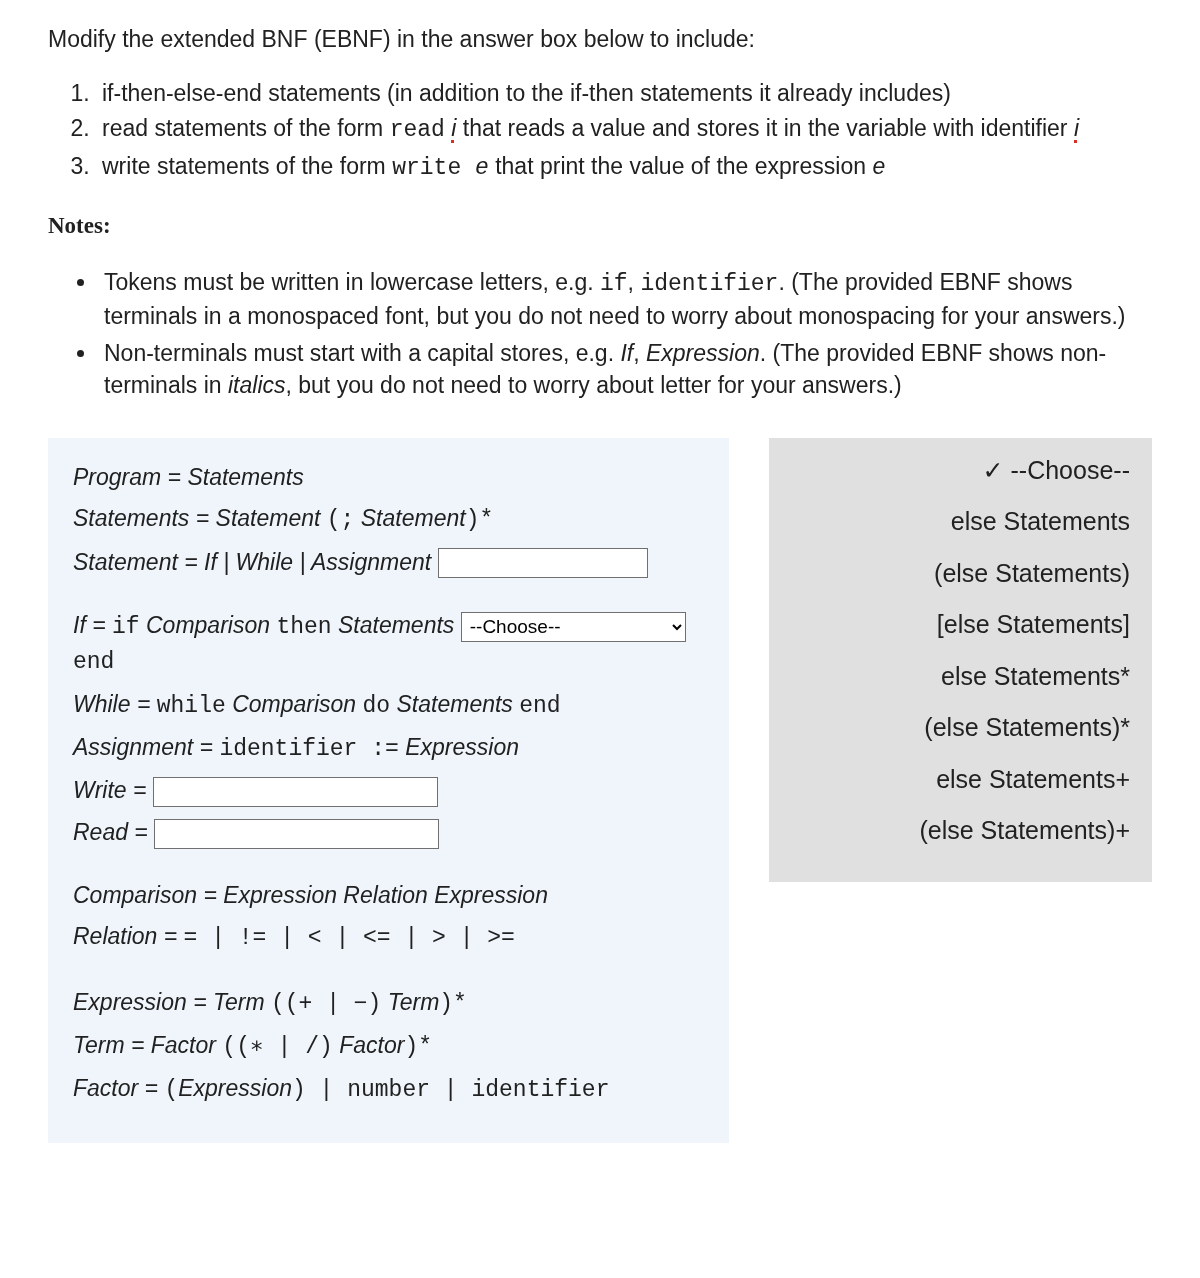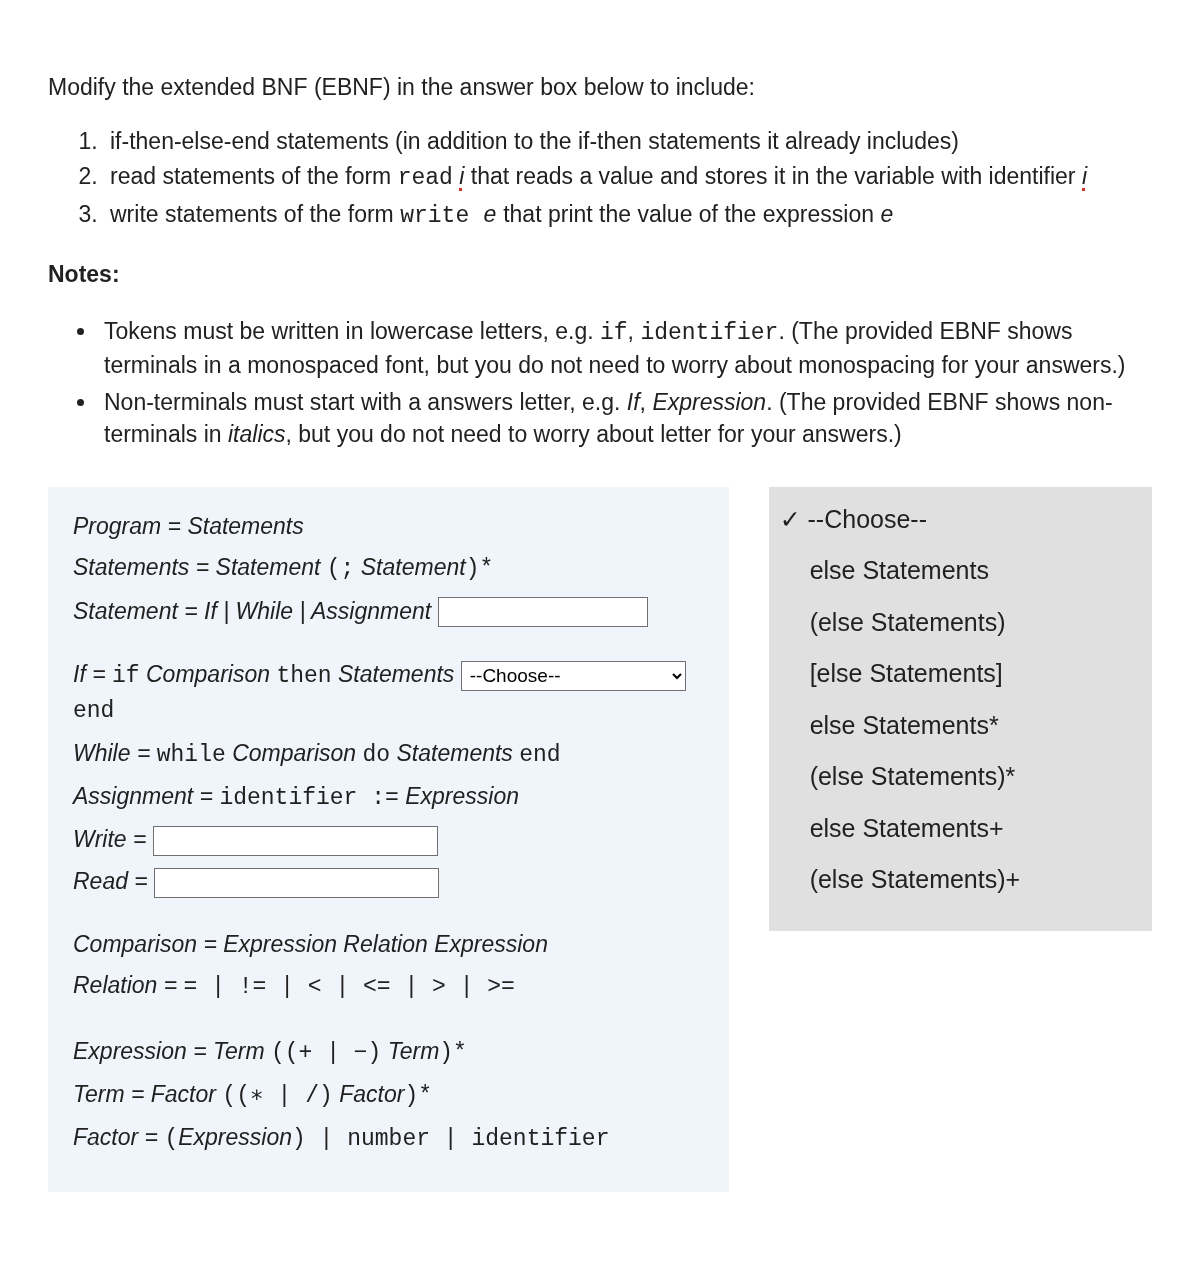--- a/index.html
+++ b/index.html
@@ -8,24 +8,24 @@
     padding: 0;
     font-family: "Segoe UI", Arial, sans-serif;
     font-size: 23px;
     color: #212121;
     background: #fff;
     width: 1200px;
   }
   .page {
     padding: 24px 48px 40px 48px;
   }
-  .intro { margin-bottom: 22px; line-height: 1.38; margin-top: 48px; }
+  .intro { margin-bottom: 22px; line-height: 1.38; }
   ol.num { margin: 0 0 28px 44px; padding: 0; }
-  ol.num li { margin: 0 0 4px 12px; padding-left: 6px; line-height: 1.38; }
-  .notes-h { font-weight: 700; margin: 10px 0 28px 0; }
+  ol.num li { margin: 0 0 4px 4px; padding-left: 6px; line-height: 1.38; }
+  .notes-h { font-weight: 700; margin: 10px 0 28px 0; font-family: Liberation Serif, serif; }
   ul.bul { list-style: disc; margin: 0 0 36px 42px; padding: 0; }
   ul.bul li { margin: 0 0 6px 8px; padding-left: 6px; line-height: 1.38; }
   .mono { font-family: Consolas, "Courier New", monospace; }
   .ital { font-style: italic; }
   .under-sq { position: relative; }
   .under-sq::after {
     content: "";
     position: absolute; left: 0; right: 0; bottom: -2px;
     height: 3px;
     background-image: repeating-linear-gradient(90deg, #d93025 0, #d93025 3px, transparent 3px, transparent 6px);
@@ -58,20 +58,21 @@
     border: 1px solid #707070;
     background: #fff;
     vertical-align: middle;
     height: 30px;
   }
 
   .options {
     width: 400px;
     background: #e0e0e0;
     padding: 14px 22px 18px 11px;
+    text-align: right;
   }
   .optline { margin: 0 0 14px 0; font-size: 25px; line-height: 1.5; }
   .optline.first { margin-top: 0; }
   .check { font-family: inherit; }
   .indent { padding-left: 30px; }
 </style>
 </head>
 <body>
 
 <div class="page">
@@ -90,21 +91,21 @@
     </li>
   </ol>
 
   <div class="notes-h">Notes:</div>
 
   <ul class="bul">
     <li>
       <span>Tokens must be written in lowercase letters, e.g. </span><span class="mono">if</span><span>, </span><span class="mono">identifier</span><span>. (The provided EBNF shows terminals in a monospaced font, but you do not need to worry about monospacing for your answers.)</span>
     </li>
     <li>
-      <span>Non-terminals must start with a answers letter, e.g. </span><span class="ital">If</span><span>, </span><span class="ital">Expression</span><span>. (The provided EBNF shows non-terminals in </span><span class="ital">italics</span><span>, but you do not need to worry about letter for your answers.)</span>
+      <span>Non-terminals must start with a capital stores, e.g. </span><span class="ital">If</span><span>, </span><span class="ital">Expression</span><span>. (The provided EBNF shows non-terminals in </span><span class="ital">italics</span><span>, but you do not need to worry about letter for your answers.)</span>
     </li>
   </ul>
 
   <div class="row">
     <div class="panel">
       <div class="line">Program = Statements</div>
       <div class="line">
         <span>Statements = Statement </span><span class="mono">(;</span><span> Statement</span><span class="mono">)*</span>
       </div>
       <div class="line">

